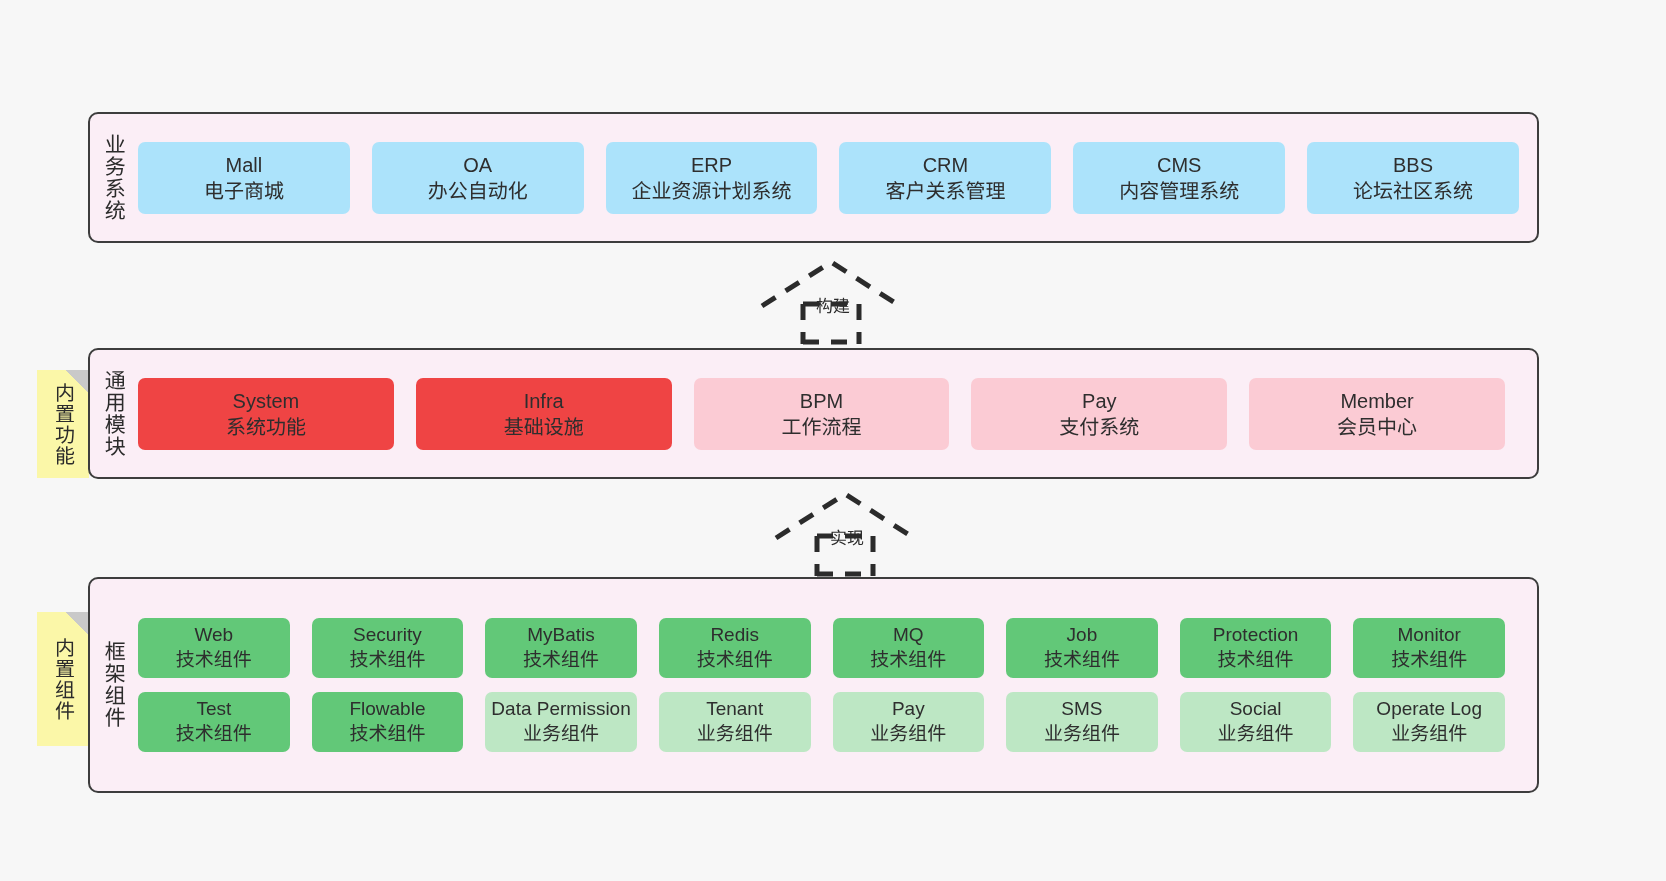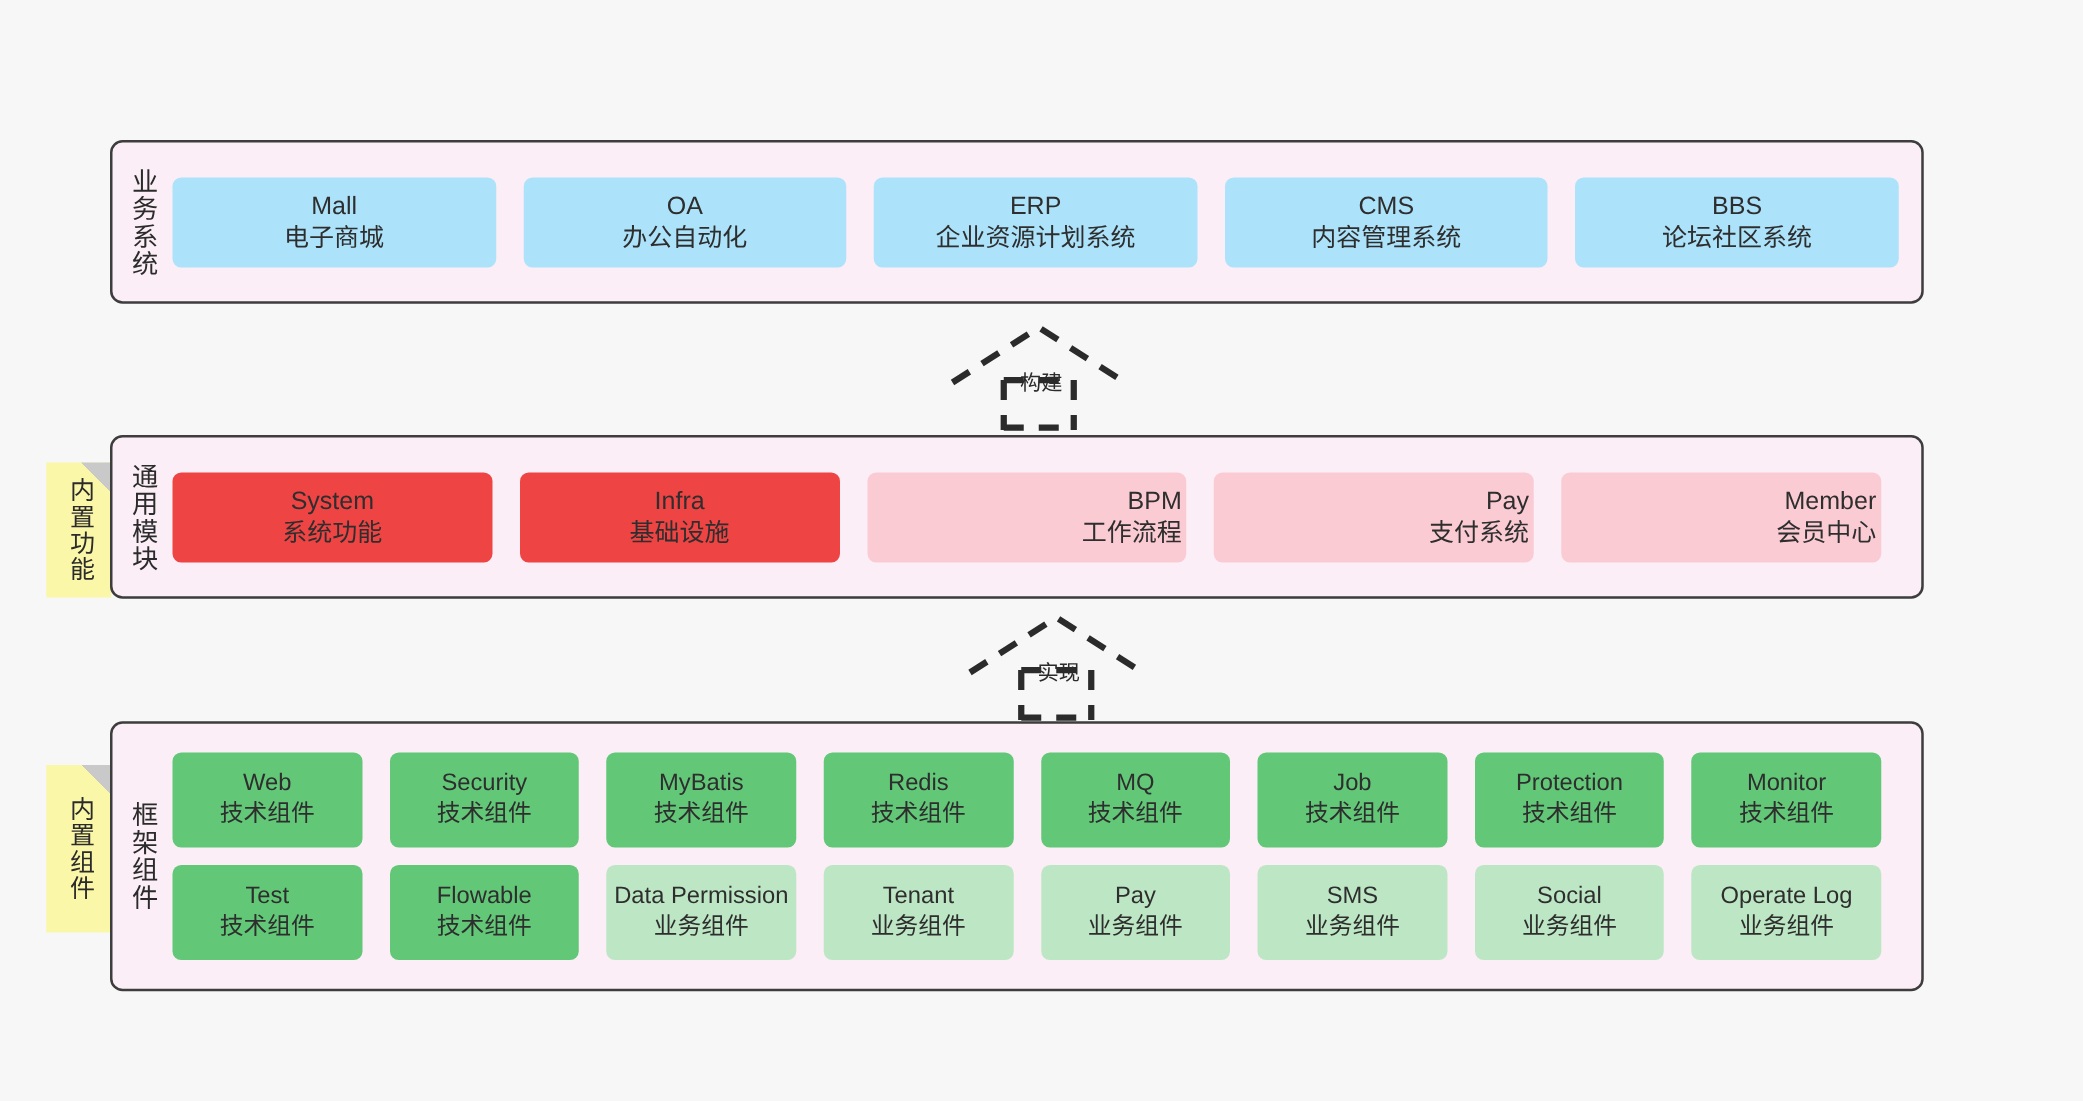--- a/index.html
+++ b/index.html
@@ -74,35 +74,35 @@
     color: #2e2e2e;
     box-sizing: border-box;
     padding: 6px 4px;
   }
   .cell .cell-title { display: block; }
   .cell .cell-sub { display: block; }
 
   
   .c-blue        { background: #ace3fb; }
   .c-red         { background: #ef4444; }
-  .c-pink        { background: #fbcbd4; align-items: flex-end; }
+  .c-pink        { background: #fbcbd4; }
   .c-green       { background: #62c878; }
   .c-lightgreen  { background: #bde7c4; }
 
   
   #layer-business { left: 88px;  top: 112px; width: 1451px; height: 131px; }
   #layer-business .layer-body { padding-right: 18px; }
   #layer-business .cell { height: 72px; }
 
   #layer-modules  { left: 88px;  top: 348px; width: 1451px; height: 131px; }
   #layer-modules .cell { height: 72px; }
 
   #layer-framework{ left: 88px;  top: 577px; width: 1451px; height: 216px; }
   #layer-framework .layer-body { gap: 14px; }
-  #layer-framework .cell { height: 76px; font-size: 19px; }
+  #layer-framework .cell { height: 60px; font-size: 19px; }
 
   
   .note {
     position: absolute;
     background: #fbf7a8;
     color: #2b2b2b;
     font-size: 20px;
     line-height: 1.16;
     letter-spacing: 1px;
     display: flex;
@@ -159,20 +159,24 @@
         </div>
         <div class="cell c-blue">
           <span class="cell-title">OA</span>
           <span class="cell-sub">办公自动化</span>
         </div>
         <div class="cell c-blue">
           <span class="cell-title">ERP</span>
           <span class="cell-sub">企业资源计划系统</span>
         </div>
         <div class="cell c-blue">
+          <span class="cell-title">CRM</span>
+          <span class="cell-sub">客户关系管理</span>
+        </div>
+        <div class="cell c-blue">
           <span class="cell-title">CMS</span>
           <span class="cell-sub">内容管理系统</span>
         </div>
         <div class="cell c-blue">
           <span class="cell-title">BBS</span>
           <span class="cell-sub">论坛社区系统</span>
         </div>
       </div>
     </div>
   </div>

